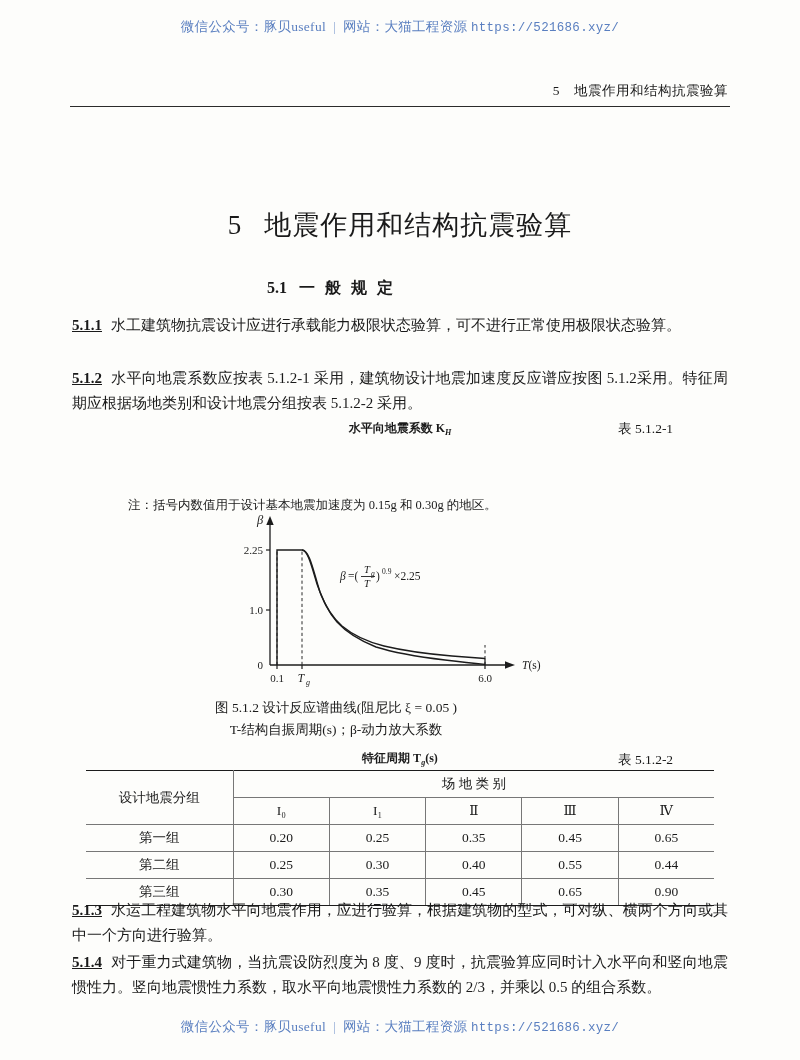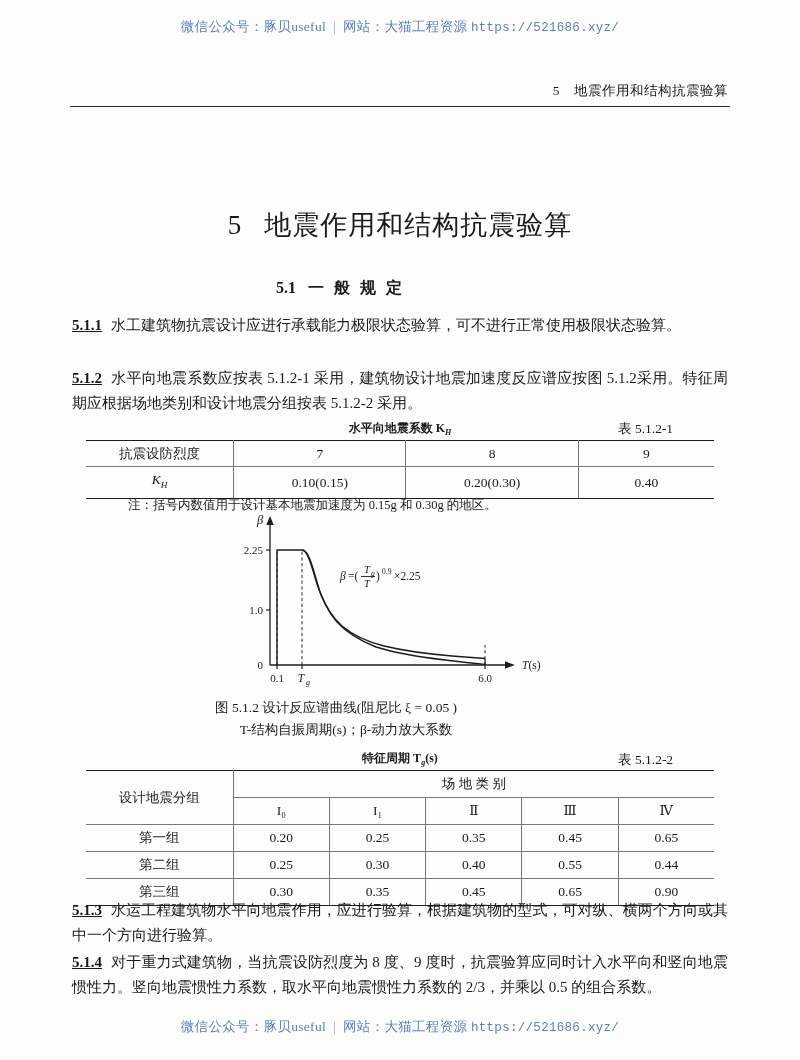--- a/index.html
+++ b/index.html
@@ -70,21 +70,21 @@
     width: 800px;
     text-align: center;
     font-size: 27px;
     letter-spacing: 1px;
     white-space: nowrap;
   }
   .chapter-title .cnum { margin-right: 22px; font-family: "Liberation Serif", serif; }
   .section-title {
     position: absolute;
     top: 278px;
-    left: 13px;
+    left: 4px;
     width: 655px;
     text-align: center;
     font-size: 16px;
     font-weight: bold;
     letter-spacing: 3px;
     white-space: nowrap;
   }
   .section-title .snum { letter-spacing: 0; margin-right: 12px; }
 
   
@@ -184,21 +184,21 @@
   }
   .fig-cap {
     position: absolute;
     left: 0;
     width: 672px;
     text-align: center;
     font-size: 13.5px;
     white-space: nowrap;
   }
   .figcap1 { top: 699px; }
-  .figcap2 { top: 721px; padding-left: 10px; }
+  .figcap2 { top: 721px; }
 
   
   i.m { font-family: "Liberation Serif", serif; font-style: italic; }
   sub.m { font-size: 0.68em; font-style: italic; }
 </style>
 </head>
 <body>
 
 <div class="page">
 
@@ -225,36 +225,20 @@
 
   <div class="para p512">
     <span class="tag">5.1.2</span><span>水平向地震系数应按表 5.1.2-1 采用，建筑物设计地震加速度反应谱应按图 5.1.2采用。特征周期应根据场地类别和设计地震分组按表 5.1.2-2 采用。</span>
   </div>
 
   <div class="tbl-cap cap1">
     <span>水平向地震系数 K</span><sub class="m">H</sub>
   </div>
   <div class="tbl-no no1">表 5.1.2-1</div>
 
-  <table class="doc" id="table-1">
-    <tbody>
-      <tr class="r-top">
-        <td style="width:148px">抗震设防烈度</td>
-        <td style="width:172px">7</td>
-        <td style="width:172px">8</td>
-        <td style="width:136px">9</td>
-      </tr>
-      <tr class="r-bot">
-        <td><i class="m">K</i><sub class="m">H</sub></td>
-        <td>0.10(0.15)</td>
-        <td>0.20(0.30)</td>
-        <td>0.40</td>
-      </tr>
-    </tbody>
-  </table>
 
   <div class="note">注：括号内数值用于设计基本地震加速度为 0.15g 和 0.30g 的地区。</div>
 
   <div id="figure-block">
     <svg width="350" height="180" viewBox="0 0 350 180">
 
       <g stroke="#1c1c1c" stroke-width="1.3" fill="none">
 
         <line x1="40" y1="153" x2="40" y2="10"></line>
 

